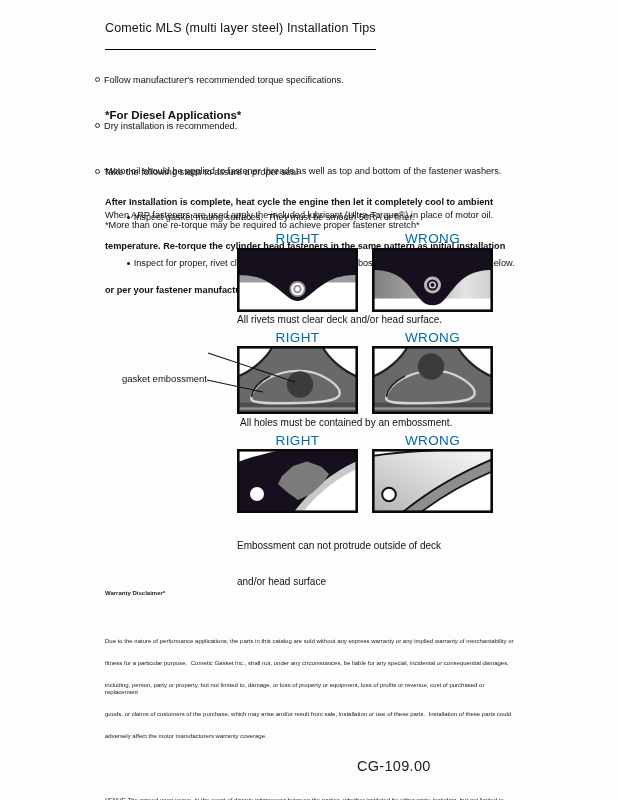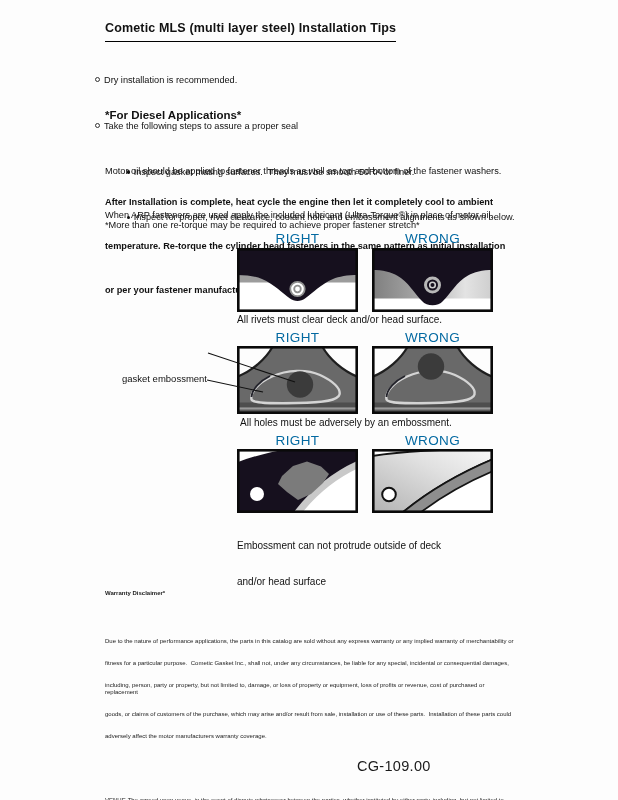--- a/index.html
+++ b/index.html
@@ -3,22 +3,22 @@
 <meta charset="utf-8">
 <style>
   html,body { margin:0; padding:0; background:#ffffff; }
   .page {
     position:relative; width:618px; height:800px; background:#fdfdfd;
     font-family:"Liberation Sans", sans-serif; color:#111; overflow:hidden;
   }
   .abs { position:absolute; }
 
   .title {
-    left:105px; top:21px; font-size:12.5px; font-weight:bold; letter-spacing:.15px;
-    border-bottom:1.6px solid #000; padding-bottom:6px; white-space:nowrap;
+    left:105px; top:21px; font-size:12.5px; font-weight:normal; letter-spacing:.15px;
+    border-bottom:1.6px solid #000; padding-bottom:14px; white-space:nowrap;
   }
 
   .tips { left:95px; top:43px; font-size:9.2px; line-height:15.2px; white-space:pre-wrap; }
   .bullet { display:flex; align-items:baseline; }
   .b-ring { width:3px; height:3px; border:1px solid #333; border-radius:50%;
             display:inline-block; margin-right:4px; flex:none; transform:translateY(-1px);}
   .b-dot  { width:3.2px; height:3.2px; background:#111; border-radius:50%;
             display:inline-block; margin-right:3.5px; flex:none; transform:translateY(-1px);}
   .sub { margin-left:32px; }
 
@@ -45,20 +45,24 @@
   .code { left:357px; top:758px; font-size:14.5px; letter-spacing:.3px; color:#1a1a1a; }
 </style>
 </head>
 <body>
 
 <div class="page">
 
   <div class="abs title">Cometic MLS (multi layer steel) Installation Tips</div>
 
   <div class="abs tips">
+    <div class="bullet">
+      <span class="b-ring"></span>
+      <span>Follow manufacturer's recommended torque specifications.</span>
+    </div>
     <div class="bullet">
       <span class="b-ring"></span>
       <span>Dry installation is recommended.</span>
     </div>
     <div class="bullet">
       <span class="b-ring"></span>
       <span>Take the following steps to assure a proper seal</span>
     </div>
     <div class="bullet sub">
       <span class="b-dot"></span>
@@ -154,21 +158,21 @@
       <circle cx="59" cy="20.5" r="13.2" fill="#3b3b3b"></circle>
       <rect x="1.3" y="1.3" width="118.4" height="65.4" fill="none" stroke="#0a0a0a" stroke-width="2.6"></rect>
     </svg>
   </div>
 
   <svg class="abs" style="left:207px; top:340px;" width="95" height="62" viewBox="0 0 95 62">
     <line x1="1" y1="13" x2="88" y2="42" stroke="#111" stroke-width="1.1"></line>
     <line x1="0" y1="40" x2="56" y2="52" stroke="#111" stroke-width="1.1"></line>
   </svg>
 
-  <div class="abs cap" style="left:240px; top:417px;">All holes must be adversely by an embossment.</div>
+  <div class="abs cap" style="left:240px; top:417px;">All holes must be contained by an embossment.</div>
 
   <div class="abs dg-head" style="left:237px; top:433px;">RIGHT</div>
   <div class="abs dg-head" style="left:372px; top:433px;">WRONG</div>
 
   <div class="abs panel" style="left:237px; top:449px;">
     <svg width="121" height="64" viewBox="0 0 121 64">
       <rect width="121" height="64" fill="#16101e"></rect>
       <path d="M0,0 H52 C33,3 15,7.5 0,13.5 Z" fill="#ffffff"></path>
       <path d="M121,17 V64 H63 C79,43 100,27 121,17 Z" fill="#ffffff"></path>
       <path d="M121,15.5 C98,26 77,43 60.5,64" fill="none" stroke="#c9c9c9" stroke-width="7"></path>

